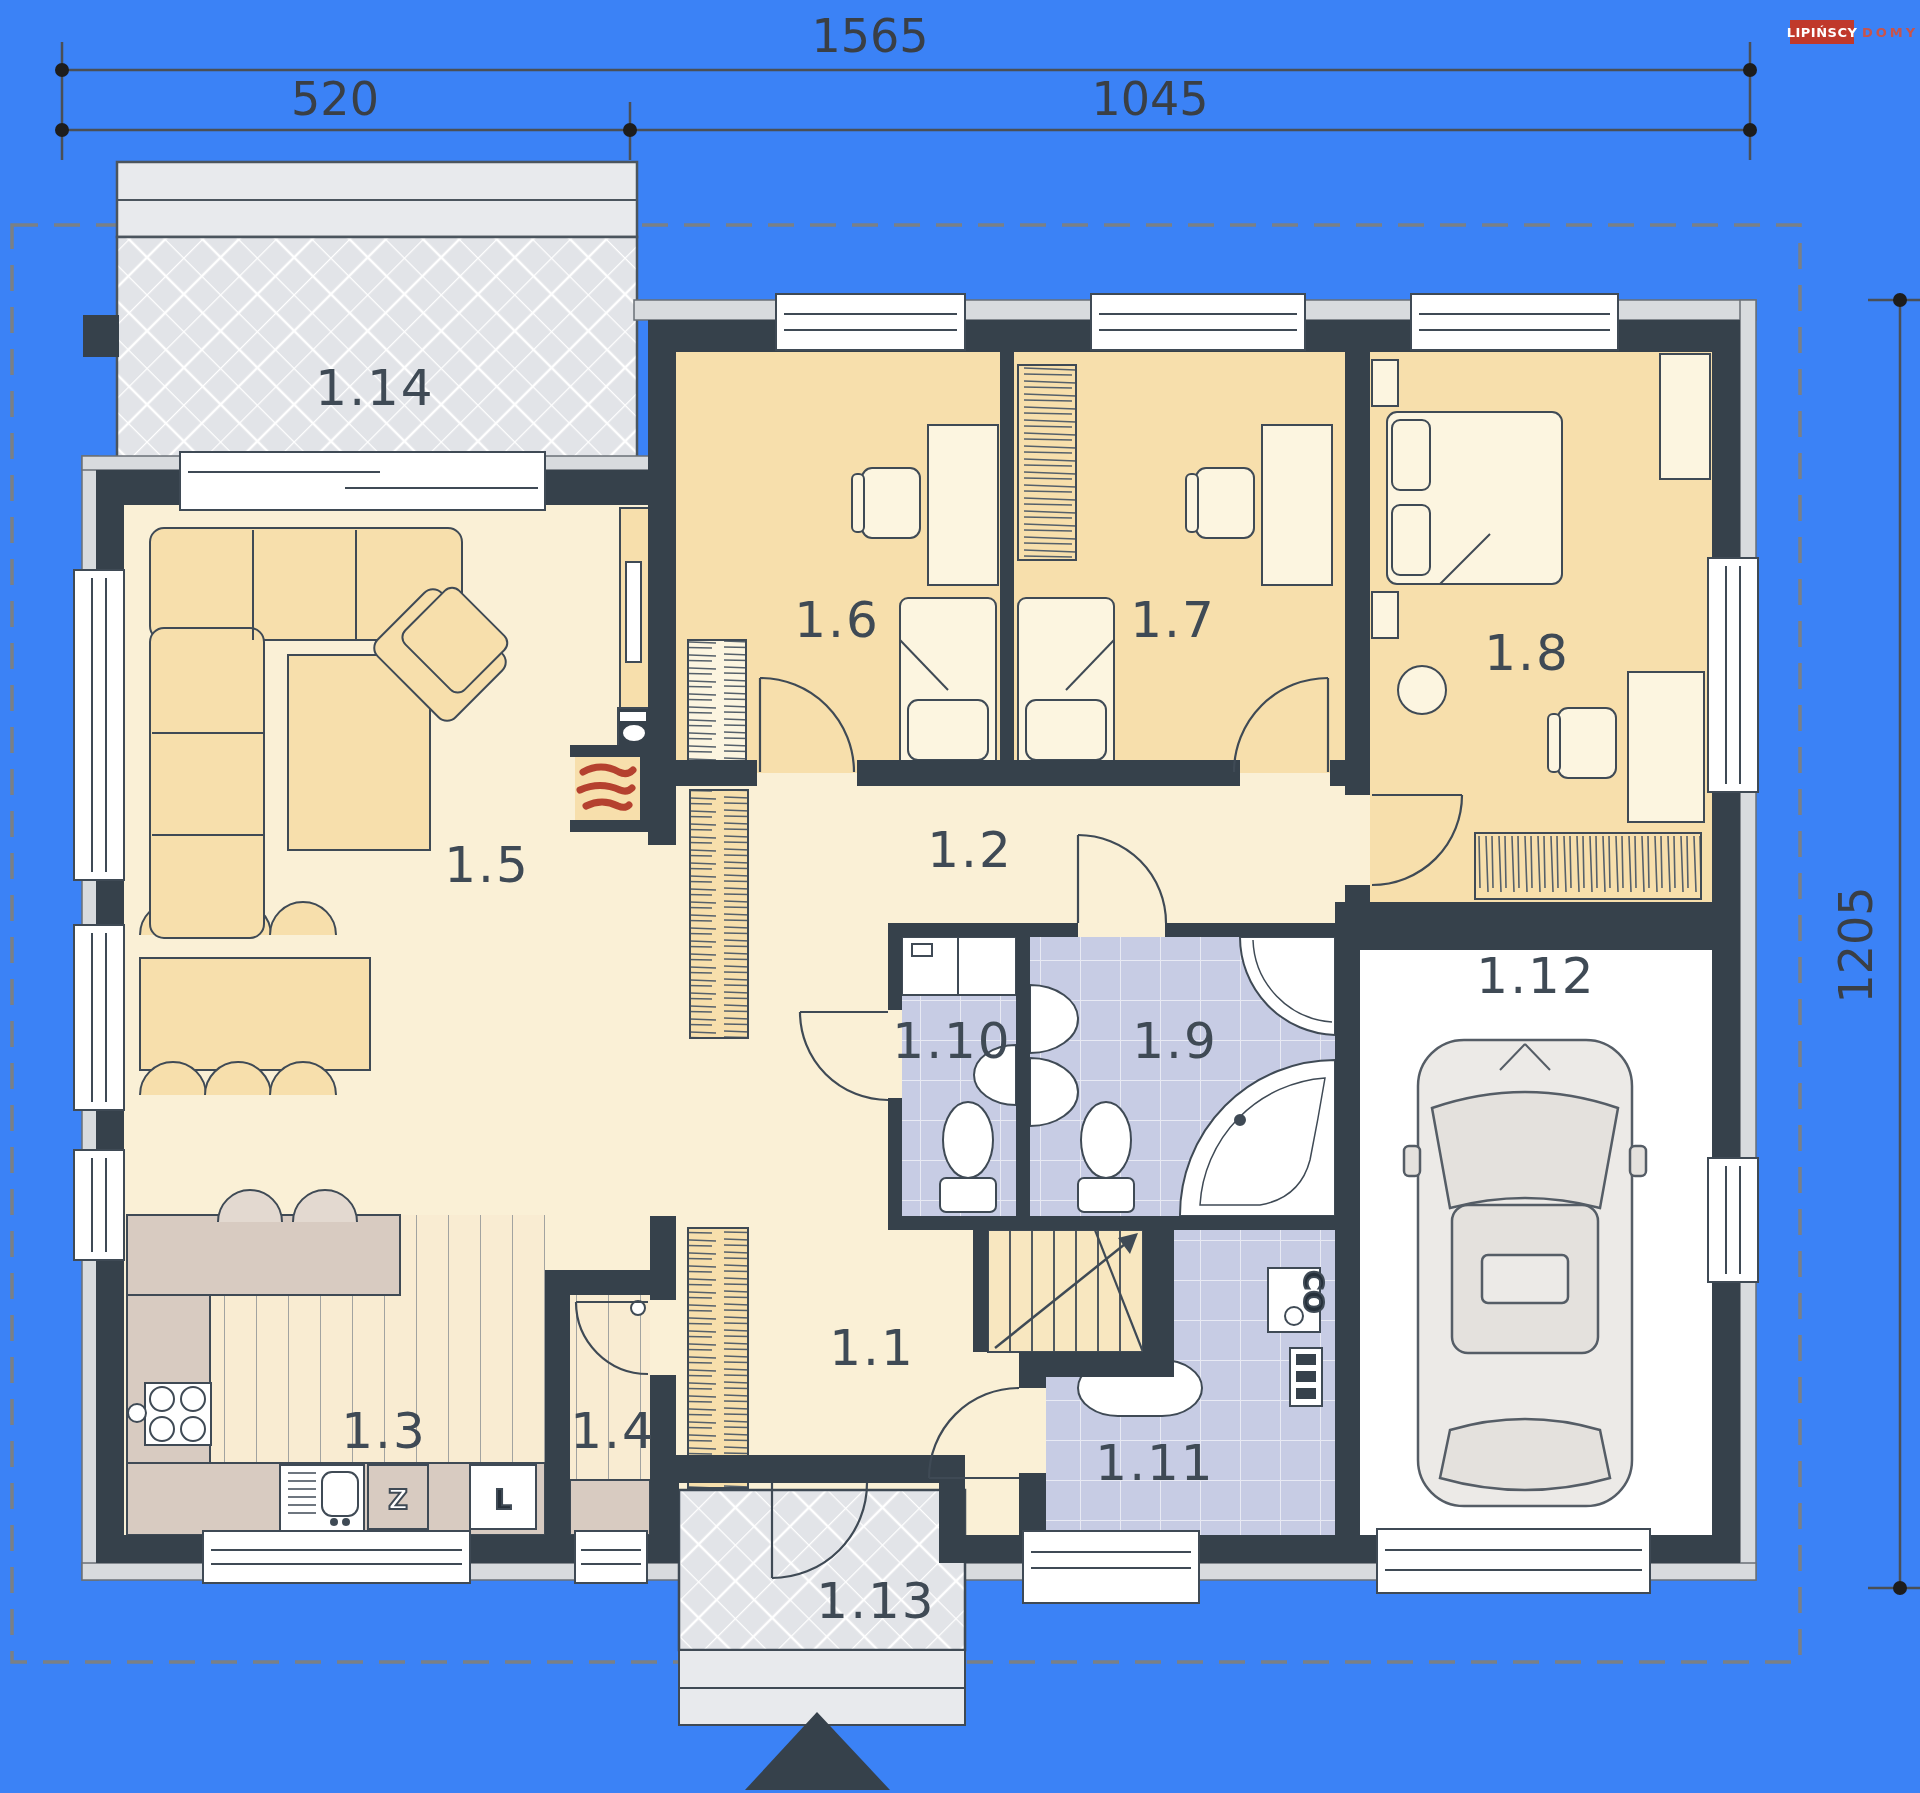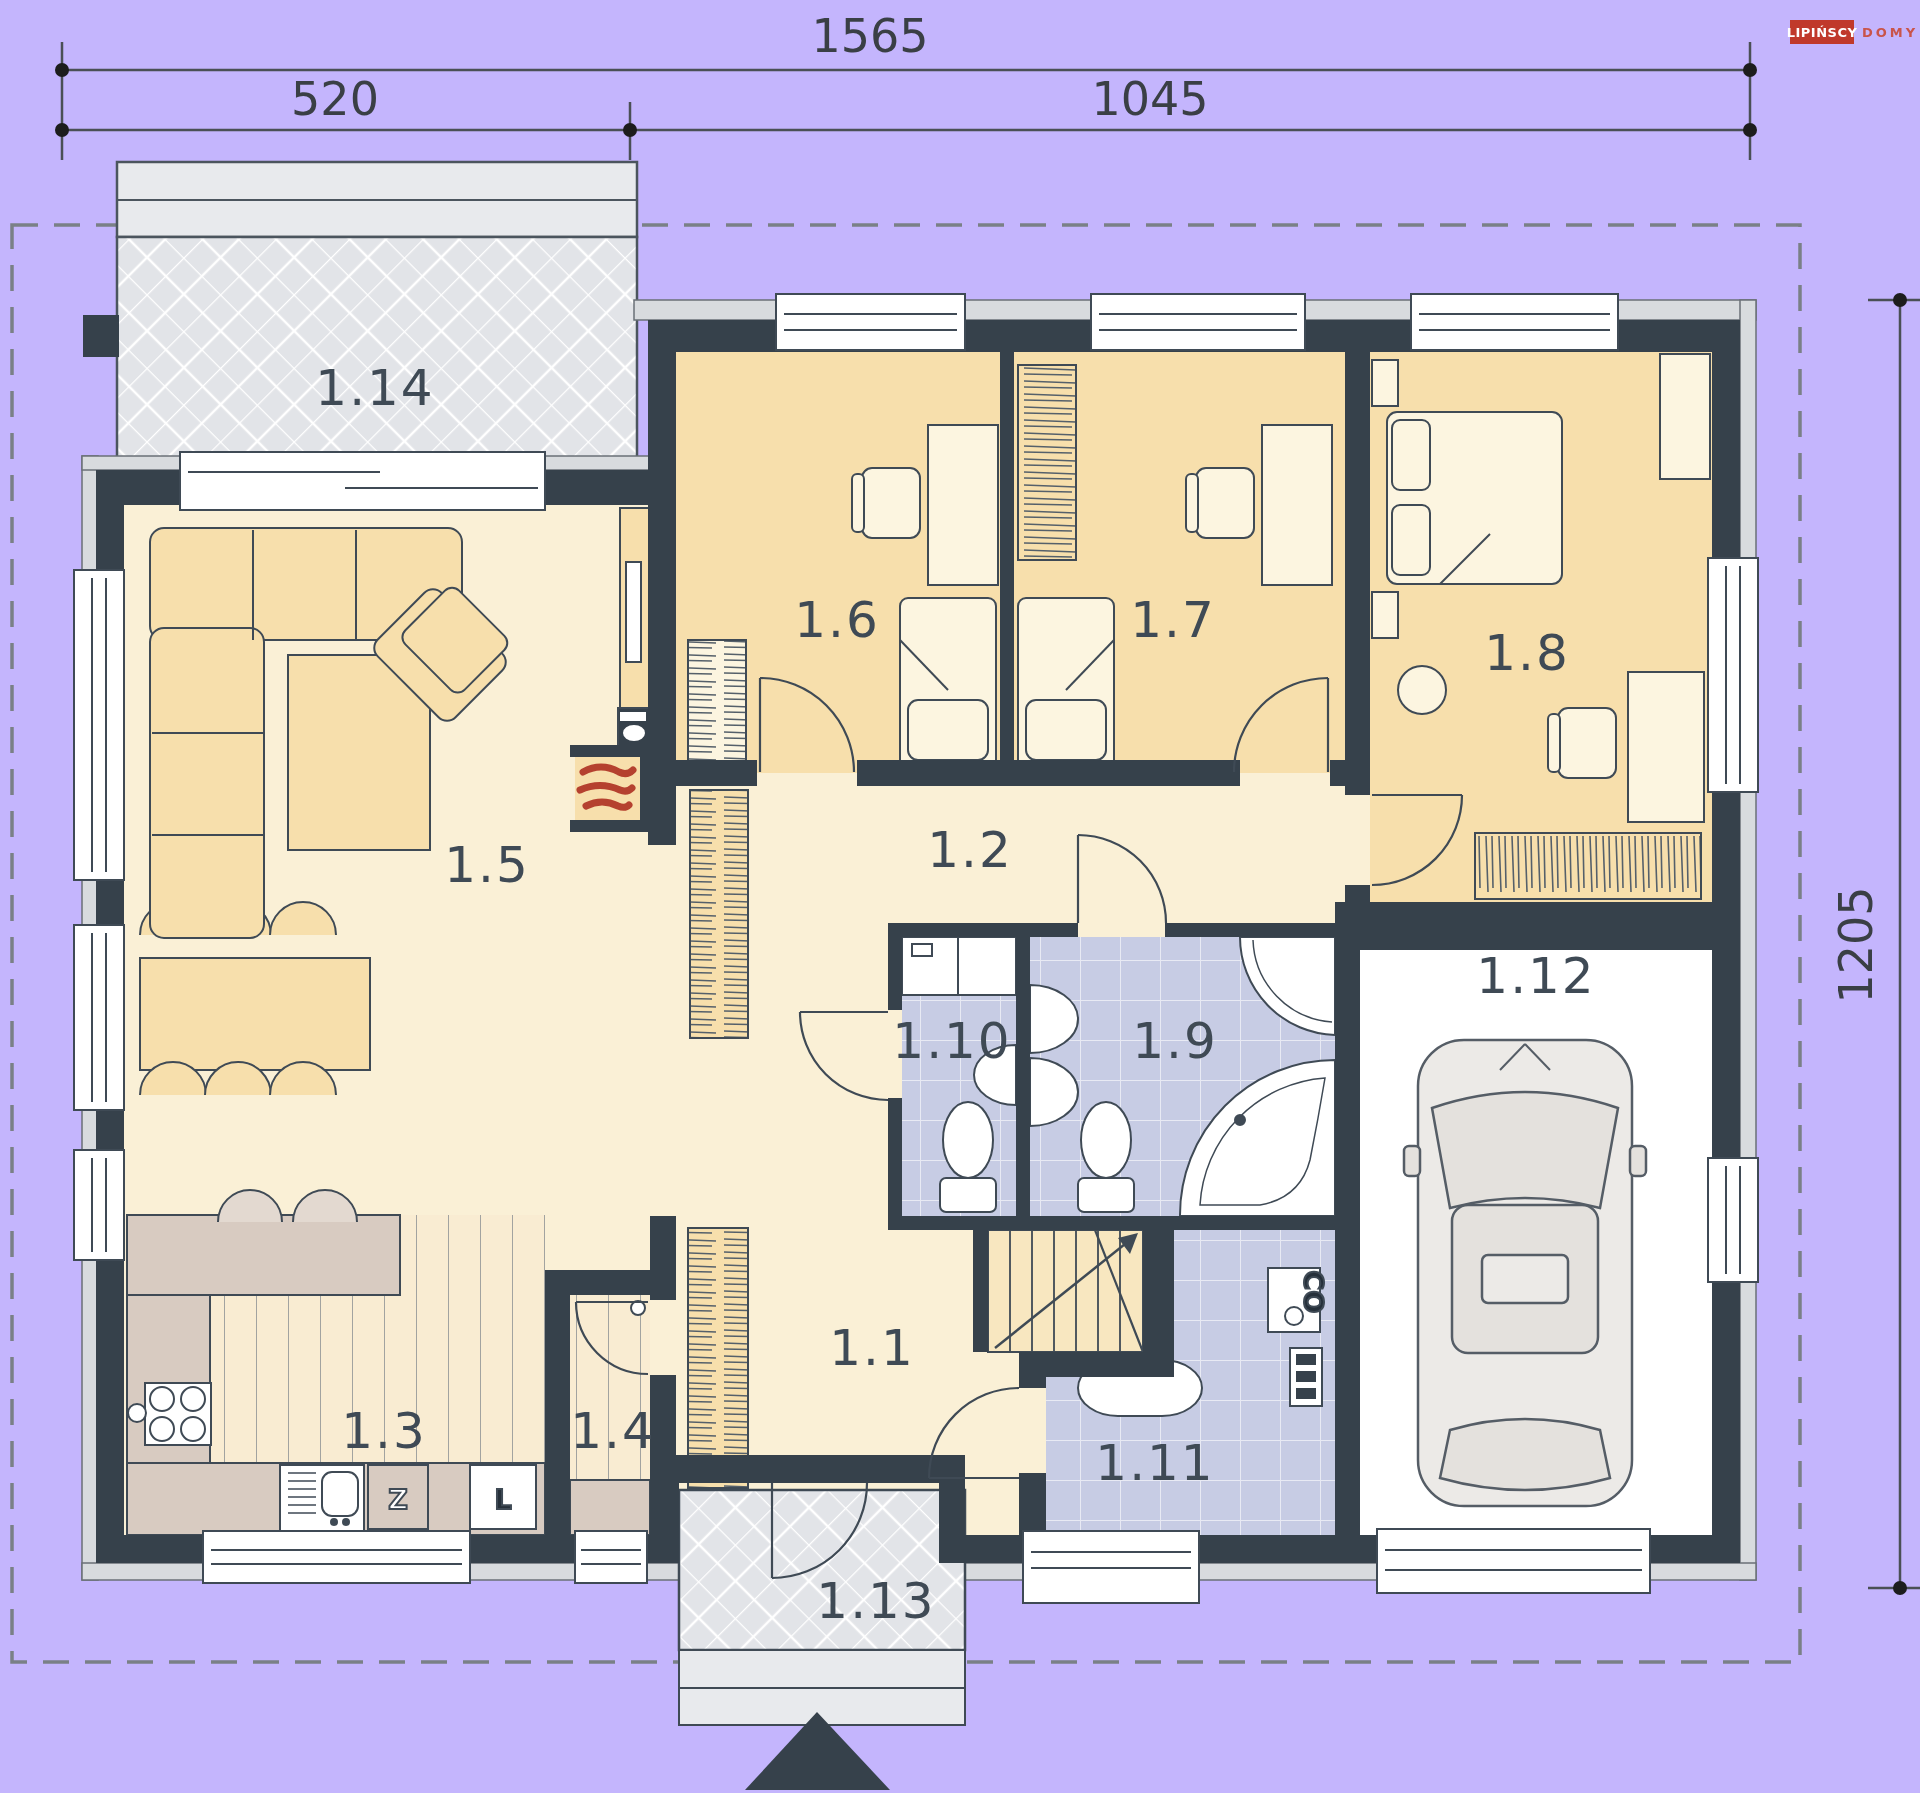--- a/index.html
+++ b/index.html
@@ -1,16 +1,16 @@
 <!DOCTYPE html>
 <html><head>
 <meta charset="utf-8">
 <style>
   html,body{margin:0;padding:0;background:#ffffff;}
-  .page{width:1920px;height:1793px;position:relative;background:#c4b5fd;font-family:"DejaVu Sans",sans-serif;}
+  .page{width:1920px;height:1793px;position:relative;background:#3b82f6;font-family:"DejaVu Sans",sans-serif;}
   svg{display:block;}
   text{font-family:"DejaVu Sans","Liberation Sans",sans-serif;}
   .room-label{fill:#3f4a55;font-size:50px;letter-spacing:2px;}
   .dim-label{fill:#3a3f45;font-size:46px;}
   .marker-label{font-size:27px;font-weight:bold;}
 </style>
 </head>
 <body>
 
 <div class="page">

